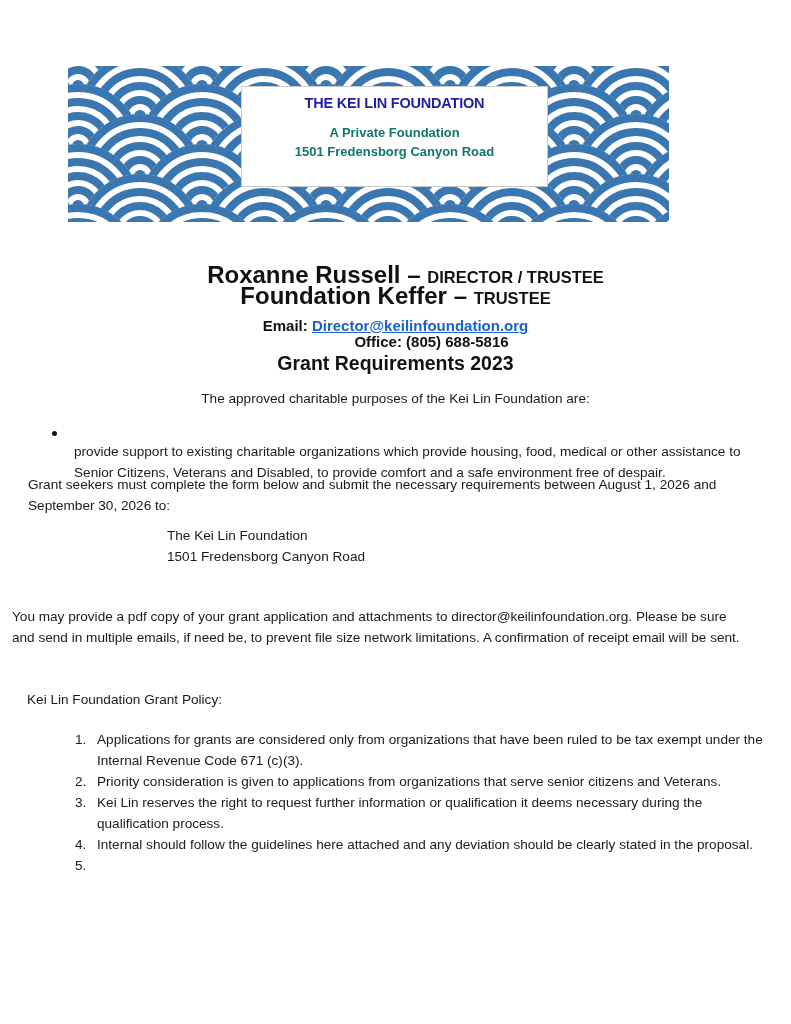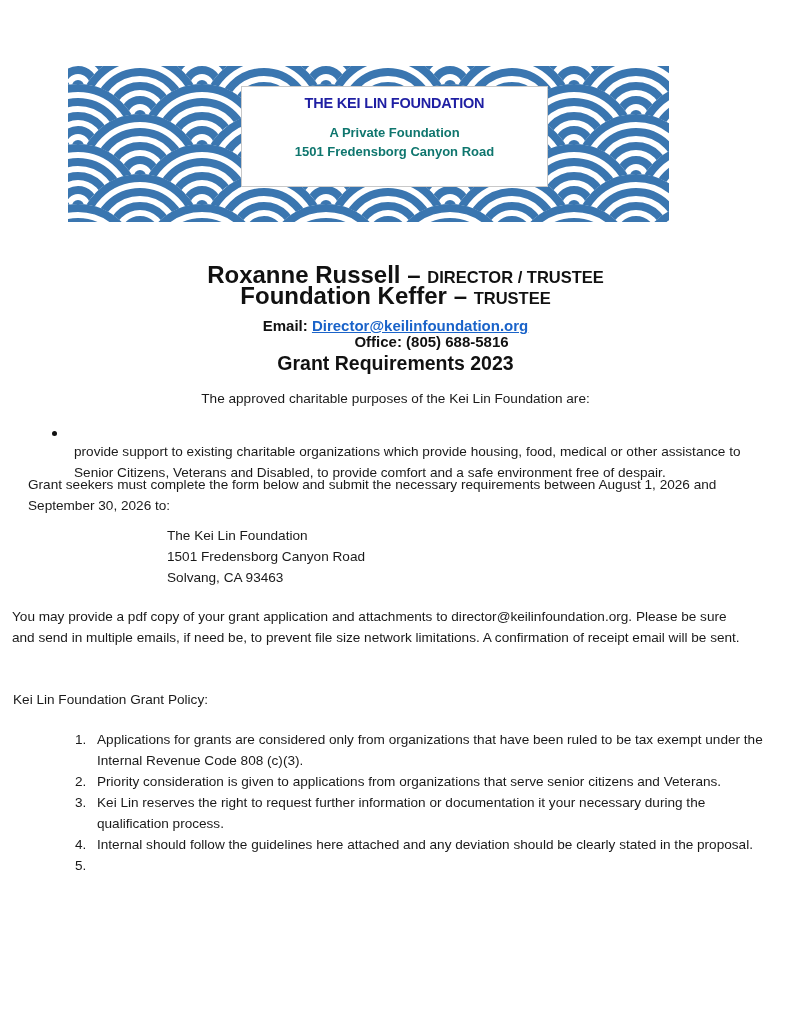--- a/index.html
+++ b/index.html
@@ -521,26 +521,25 @@
 <div class="body-text bullet">
   <span class="dot"></span>
   <div class="txt">provide support to existing charitable organizations which provide housing, food, medical or other assistance to Senior Citizens, Veterans and Disabled, to provide comfort and a safe environment free of despair.</div>
 </div>
 
 <div class="body-text" style="left:28px; top:474px; width:740px;">Grant seekers must complete the form below and submit the necessary requirements between August 1, 2026 and September 30, 2026 to:</div>
 
 <div class="body-text address">
   <div>The Kei Lin Foundation</div>
   <div>1501 Fredensborg Canyon Road</div>
-  <div>Solvang, CA 93463</div>
 </div>
 
 <div class="body-text" style="left:12px; top:606px; width:740px;">You may provide a pdf copy of your grant application and attachments to director@keilinfoundation.org.  Please be sure and send in multiple emails, if need be, to prevent file size network limitations.  A confirmation of receipt email will be sent.</div>
 
-<div class="body-text" style="left:13px; top:689px;">Kei Lin Foundation Grant Policy:</div>
+<div class="body-text" style="left:27px; top:689px;">Kei Lin Foundation Grant Policy:</div>
 
 <ol class="policy">
-  <li><span class="num">1.</span><span>Applications for grants are considered only from organizations that have been ruled to be tax exempt under the Internal Revenue Code 808 (c)(3).</span></li>
+  <li><span class="num">1.</span><span>Applications for grants are considered only from organizations that have been ruled to be tax exempt under the Internal Revenue Code 671 (c)(3).</span></li>
   <li><span class="num">2.</span><span>Priority consideration is given to applications from organizations that serve senior citizens and Veterans.</span></li>
-  <li><span class="num">3.</span><span>Kei Lin reserves the right to request further information or documentation it your necessary during the qualification process.</span></li>
+  <li><span class="num">3.</span><span>Kei Lin reserves the right to request further information or qualification it deems necessary during the qualification process.</span></li>
   <li><span class="num">4.</span><span>Internal should follow the guidelines here attached and any deviation should be clearly stated in the proposal.</span></li>
   <li><span class="num">5.</span></li>
 </ol>
 
 </body></html>

